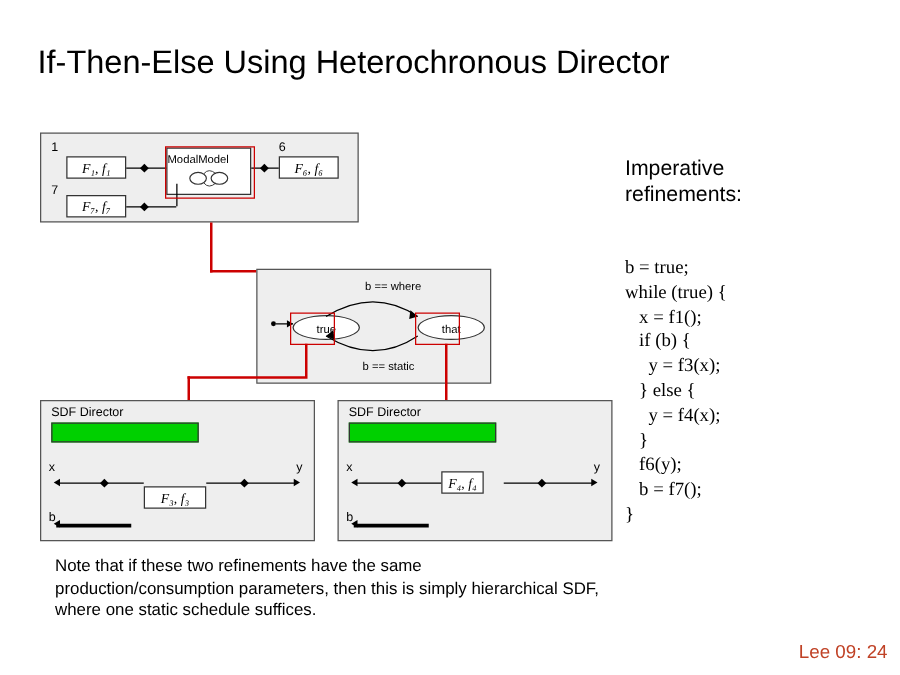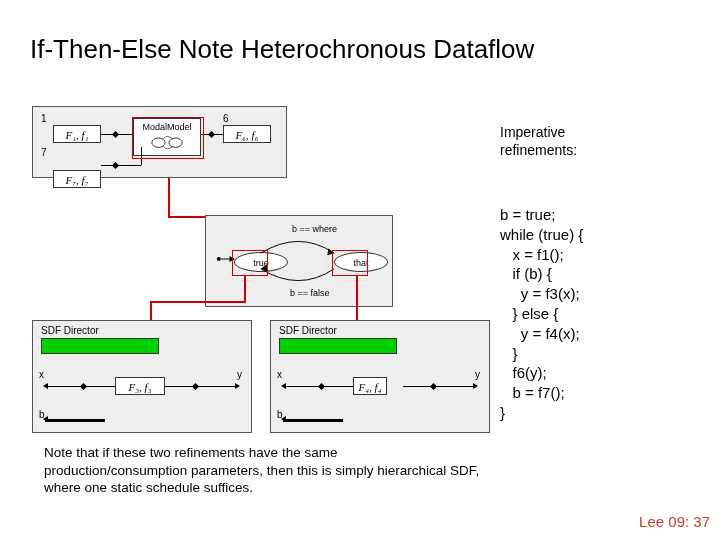--- a/index.html
+++ b/index.html
@@ -16,28 +16,28 @@
     position: absolute;
     top: 34px;
     left: 30px;
     font-size: 26px;
     font-weight: 400;
   }
   .imp-header {
     position: absolute;
     top: 124px;
     left: 500px;
-    font-size: 14px;
+    font-size: 17px;
     line-height: 1.25;
   }
   .code {
     position: absolute;
     top: 205px;
     left: 500px;
-    font-family: Liberation Sans, sans-serif;
+    font-family: Liberation Serif, serif;
     font-size: 15px;
     line-height: 1.32;
     white-space: pre;
   }
   .note {
     position: absolute;
     top: 444px;
     left: 32px;
     width: 440px;
     font-size: 13.5px;
@@ -74,21 +74,20 @@
     text-align: center;
     line-height: 18px;
     height: 18px;
     box-sizing: border-box;
   }
   .modal-box {
     position: absolute;
     background: #fff;
     border: 1px solid #333;
     font-size: 10px;
-    text-align: center;
     line-height: 14px;
     box-sizing: border-box;
     padding-top: 1px;
   }
   .green-bar {
     position: absolute;
     background: #00d000;
     border: 1px solid #333;
     height: 16px;
     box-sizing: border-box;
@@ -120,50 +119,50 @@
   .vline { position:absolute; width:1px; background:#000; }
   .thick { height: 3px; }
   .arrow-r { position:absolute; width:0;height:0;border-top:3px solid transparent;border-bottom:3px solid transparent;border-left:5px solid #000; }
   .diamond { position:absolute;width:5px;height:5px;background:#000;transform:rotate(45deg); }
 
   svg.states { position:absolute; top:0; left:0; width:100%; height:100%; pointer-events:none; }
 </style>
 </head>
 <body>
 
-<div class="title">If-Then-Else Note Heterochronous Dataflow</div>
+<div class="title">If-Then-Else Using Heterochronous Director</div>
 
 <div class="imp-header">
   <span>Imperative</span><br>
   <span>refinements:</span>
 </div>
 
 <div class="code">b = true;
 while (true) {
    x = f1();
    if (b) {
      y = f3(x);
    } else {
      y = f4(x);
    }
    f6(y);
    b = f7();
 }</div>
 
 <div class="note">Note that if these two refinements have the same production/consumption parameters, then this is simply hierarchical SDF, where one static schedule suffices.</div>
-<div class="footer">Lee 09: 37</div>
+<div class="footer">Lee 09: 24</div>
 
 <div class="diag diag-top">
   <div class="port-label" style="top:6px;left:8px">1</div>
   <div class="port-label" style="top:6px;left:190px">6</div>
   <div class="port-label" style="top:40px;left:8px">7</div>
 
   <div class="actor-box" style="top:18px;left:20px;width:48px">F₁,  f₁</div>
   <div class="actor-box" style="top:18px;left:190px;width:48px">F₆,  f₆</div>
-  <div class="actor-box" style="top:63px;left:20px;width:48px">F₇,  f₇</div>
+  <div class="actor-box" style="top:49px;left:20px;width:48px">F₇,  f₇</div>
 
   <div class="modal-box" style="top:11px;left:100px;width:68px;height:38px">
     <div class="tiny" style="font-size:9px">ModalModel</div>
     <svg class="states" viewBox="0 0 68 38">
       <ellipse cx="25" cy="25" rx="7" ry="5" fill="#fff" stroke="#333"></ellipse>
       <ellipse cx="43" cy="25" rx="7" ry="5" fill="#fff" stroke="#333"></ellipse>
       <path d="M 30 21 Q 34 16 40 21" fill="none" stroke="#333" stroke-width="0.8"></path>
       <path d="M 40 29 Q 34 34 30 29" fill="none" stroke="#333" stroke-width="0.8"></path>
     </svg>
   </div>
@@ -179,21 +178,21 @@
   <div style="position:absolute;top:10px;left:99px;width:70px;height:40px;border:1px solid #c00;pointer-events:none"></div>
 </div>
 
 <div class="vline" style="top:178px;left:168px;height:40px;width:2px;background:#c00"></div>
 <div class="hline" style="top:216px;left:168px;width:60px;height:2px;background:#c00"></div>
 
 <div class="diag diag-mid">
   <div class="port-label tiny" style="top:8px;left:86px">b == where</div>
   <div class="state-circle" style="top:36px;left:28px">true</div>
   <div class="state-circle" style="top:36px;left:128px">that</div>
-  <div class="port-label tiny" style="top:72px;left:84px">b == false</div>
+  <div class="port-label tiny" style="top:72px;left:84px">b == static</div>
   <svg class="states" viewBox="0 0 188 92">
     <path d="M 55 38 Q 94 14 130 38" fill="none" stroke="#000" stroke-width="1"></path>
     <polygon points="130,38 124,33 123,40" fill="#000"></polygon>
     <path d="M 130 54 Q 94 78 55 54" fill="none" stroke="#000" stroke-width="1"></path>
     <polygon points="55,54 61,49 62,57" fill="#000"></polygon>
     <path d="M 14 44 L 28 44" stroke="#000"></path>
     <polygon points="28,44 23,41 23,47" fill="#000"></polygon>
     <circle cx="12" cy="44" r="2" fill="#000"></circle>
   </svg>
 
@@ -208,21 +207,21 @@
 <div class="vline" style="top:275px;left:356px;height:46px;width:2px;background:#c00"></div>
 
 <div class="diag diag-bl">
   <div class="dir-label" style="top:4px;left:8px">SDF Director</div>
   <div class="green-bar" style="top:17px;left:8px;width:118px"></div>
 
   <div class="port-label" style="top:48px;left:6px">x</div>
   <div class="port-label" style="top:48px;left:204px">y</div>
   <div class="port-label" style="top:88px;left:6px">b</div>
 
-  <div class="actor-box" style="top:56px;left:82px;width:50px">F₃,  f₃</div>
+  <div class="actor-box" style="top:68px;left:82px;width:50px">F₃,  f₃</div>
 
   <div class="hline" style="top:65px;left:12px;width:70px"></div>
   <div class="arrow-r" style="top:62px;left:10px;transform:rotate(180deg)"></div>
   <div class="diamond" style="top:63px;left:48px"></div>
   <div class="hline" style="top:65px;left:132px;width:72px"></div>
   <div class="arrow-r" style="top:62px;left:202px"></div>
   <div class="diamond" style="top:63px;left:160px"></div>
 
   <div class="hline thick" style="top:98px;left:12px;width:60px"></div>
   <div class="arrow-r" style="top:95px;left:10px;transform:rotate(180deg)"></div>

